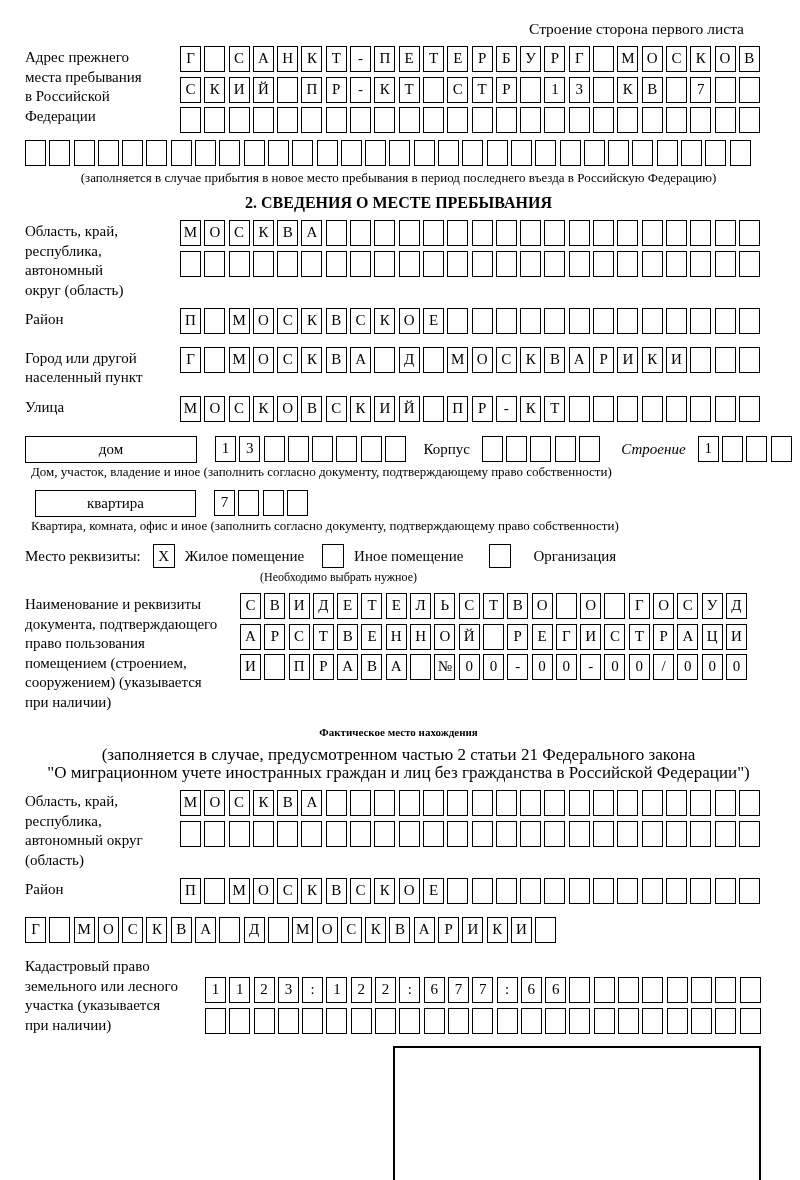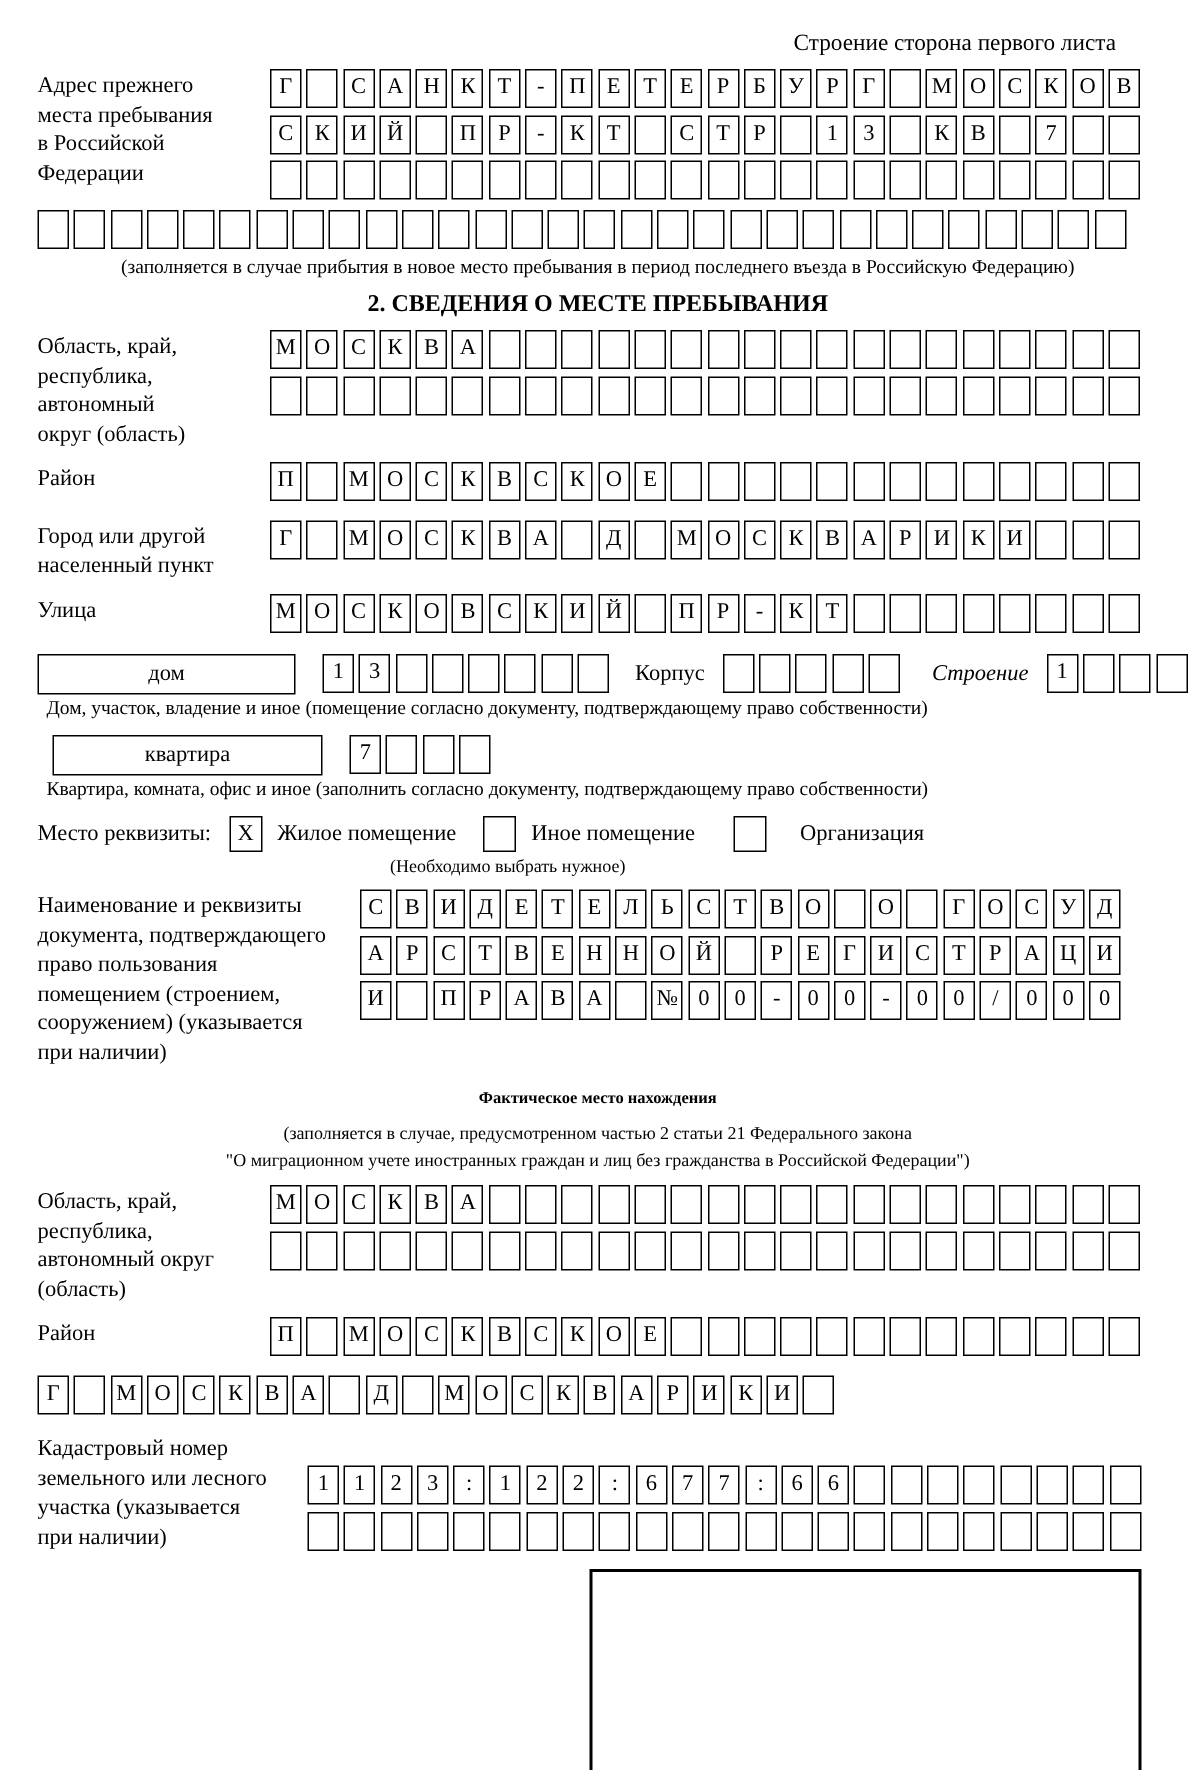--- a/index.html
+++ b/index.html
@@ -27,21 +27,21 @@
     border: 1.7px solid #000; margin-right: 3.3px;
     text-align: center; font-size: 15px; line-height: 23px;
     vertical-align: top; font-family: "Liberation Serif", serif;
   }
   .fullrow { margin-top: 2px; }
 
   .note { font-size: 13px; text-align: center; margin-top: 1px; }
   .note.left { text-align: left; margin-left: 6px; }
   .sect-title { text-align: center; font-weight: bold; font-size: 16px; margin-top: 8px; }
   .sub-title { text-align: center; font-weight: bold; font-size: 11px; margin-top: 14px; }
-  .center-note { text-align: center; font-size: 12px; line-height: 18px; margin-top: 8px; }
+  .center-note { text-align: center; font-size: 17px; line-height: 18px; margin-top: 8px; }
 
   .named-rect {
     display: inline-block; border: 1.7px solid #000; height: 27px;
     text-align: center; font-size: 15px; line-height: 24px; vertical-align: top;
   }
   .inline-label { display: inline-block; font-size: 15px; line-height: 27px; vertical-align: top; }
 
   .houserow, .aptrow { margin-top: 10px; white-space: nowrap; }
   .stayrow { margin-top: 10px; display: flex; align-items: center; font-size: 15px; }
   .checkbox {
@@ -118,24 +118,24 @@
   </div>
 
   <div class="houserow">
     <span class="named-rect" style="width:172px; margin-right:14px;">дом</span>
     <span class="cellrow" style="display:inline-block; margin-bottom:0;"><span class="cell">1</span><span class="cell">3</span><span class="cell"></span><span class="cell"></span><span class="cell"></span><span class="cell"></span><span class="cell"></span><span class="cell"></span></span>
     <span class="inline-label" style="margin:0 8px 0 10px;">Корпус</span>
     <span class="cellrow" style="display:inline-block; margin-bottom:0;"><span class="cell"></span><span class="cell"></span><span class="cell"></span><span class="cell"></span><span class="cell"></span></span>
     <span class="inline-label" style="margin:0 8px 0 14px;font-style:italic;">Строение</span>
     <span class="cellrow" style="display:inline-block; margin-bottom:0;"><span class="cell">1</span><span class="cell"></span><span class="cell"></span><span class="cell"></span></span>
   </div>
-  <div class="note left">Дом, участок, владение и иное (помещение согласно документу, подтверждающему право собственности)</div>
+  <div class="note left">Дом, участок, владение и иное (заполнить согласно документу, подтверждающему право собственности)</div>
 
   <div class="aptrow">
-    <span class="named-rect" style="width:180px; margin-left:10px; margin-right:14px;">квартира</span>
+    <span class="named-rect" style="width:161px; margin-left:10px; margin-right:14px;">квартира</span>
     <span class="cellrow" style="display:inline-block; margin-bottom:0;"><span class="cell">7</span><span class="cell"></span><span class="cell"></span><span class="cell"></span></span>
   </div>
   <div class="note left">Квартира, комната, офис и иное (заполнить согласно документу, подтверждающему право собственности)</div>
 
   <div class="stayrow">
     <span>Место реквизиты:</span>
     <span class="checkbox" style="margin-left:12px;">X</span>
     <span>Жилое помещение</span>
     <span class="checkbox"></span>
     <span>Иное помещение</span>
@@ -187,21 +187,21 @@
   </div>
 
   <div class="fieldblock">
     <div class="frows">
       <div class="cellrow"><span class="cell">Г</span><span class="cell"></span><span class="cell">М</span><span class="cell">О</span><span class="cell">С</span><span class="cell">К</span><span class="cell">В</span><span class="cell">А</span><span class="cell"></span><span class="cell">Д</span><span class="cell"></span><span class="cell">М</span><span class="cell">О</span><span class="cell">С</span><span class="cell">К</span><span class="cell">В</span><span class="cell">А</span><span class="cell">Р</span><span class="cell">И</span><span class="cell">К</span><span class="cell">И</span><span class="cell"></span></div>
     </div>
   </div>
 
   <div class="fieldblock">
     <div class="flabel" style="width:180px;">
-        <div>Кадастровый номер</div>
+        <div>Кадастровый право</div>
         <div>земельного или лесного</div>
         <div>участка (указывается</div>
         <div>при наличии)</div>
       </div>
     <div class="frows" style="padding-top:22px;">
       <div class="cellrow"><span class="cell">1</span><span class="cell">1</span><span class="cell">2</span><span class="cell">3</span><span class="cell">:</span><span class="cell">1</span><span class="cell">2</span><span class="cell">2</span><span class="cell">:</span><span class="cell">6</span><span class="cell">7</span><span class="cell">7</span><span class="cell">:</span><span class="cell">6</span><span class="cell">6</span><span class="cell"></span><span class="cell"></span><span class="cell"></span><span class="cell"></span><span class="cell"></span><span class="cell"></span><span class="cell"></span><span class="cell"></span></div>
       <div class="cellrow"><span class="cell"></span><span class="cell"></span><span class="cell"></span><span class="cell"></span><span class="cell"></span><span class="cell"></span><span class="cell"></span><span class="cell"></span><span class="cell"></span><span class="cell"></span><span class="cell"></span><span class="cell"></span><span class="cell"></span><span class="cell"></span><span class="cell"></span><span class="cell"></span><span class="cell"></span><span class="cell"></span><span class="cell"></span><span class="cell"></span><span class="cell"></span><span class="cell"></span><span class="cell"></span></div>
     </div>
   </div>
 

